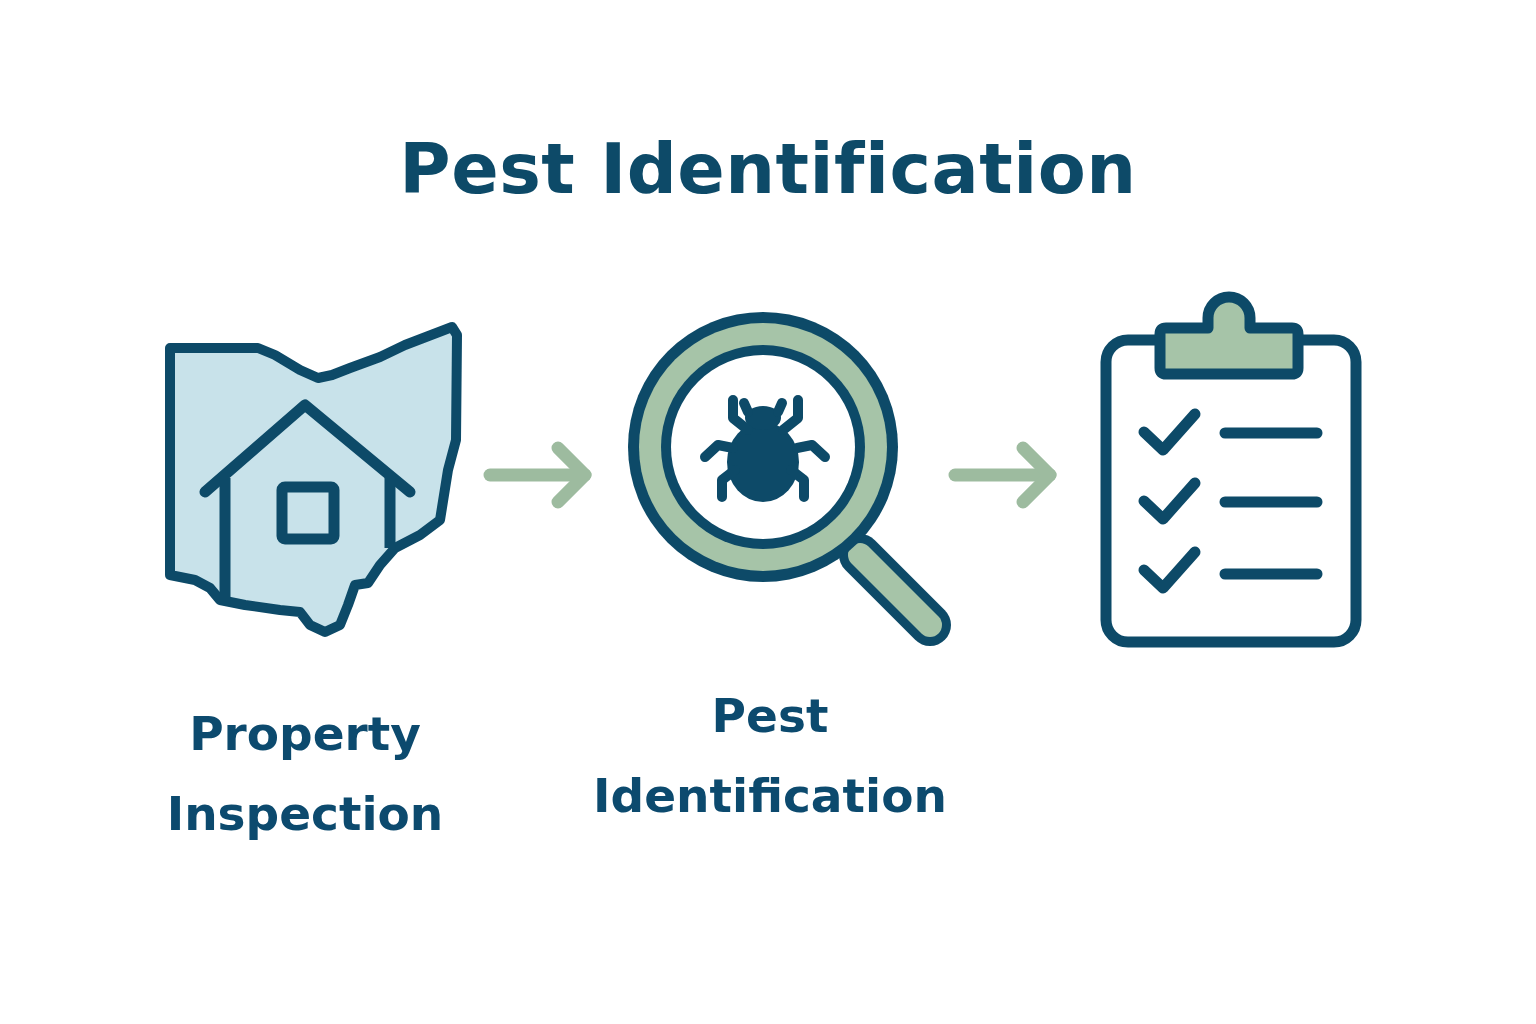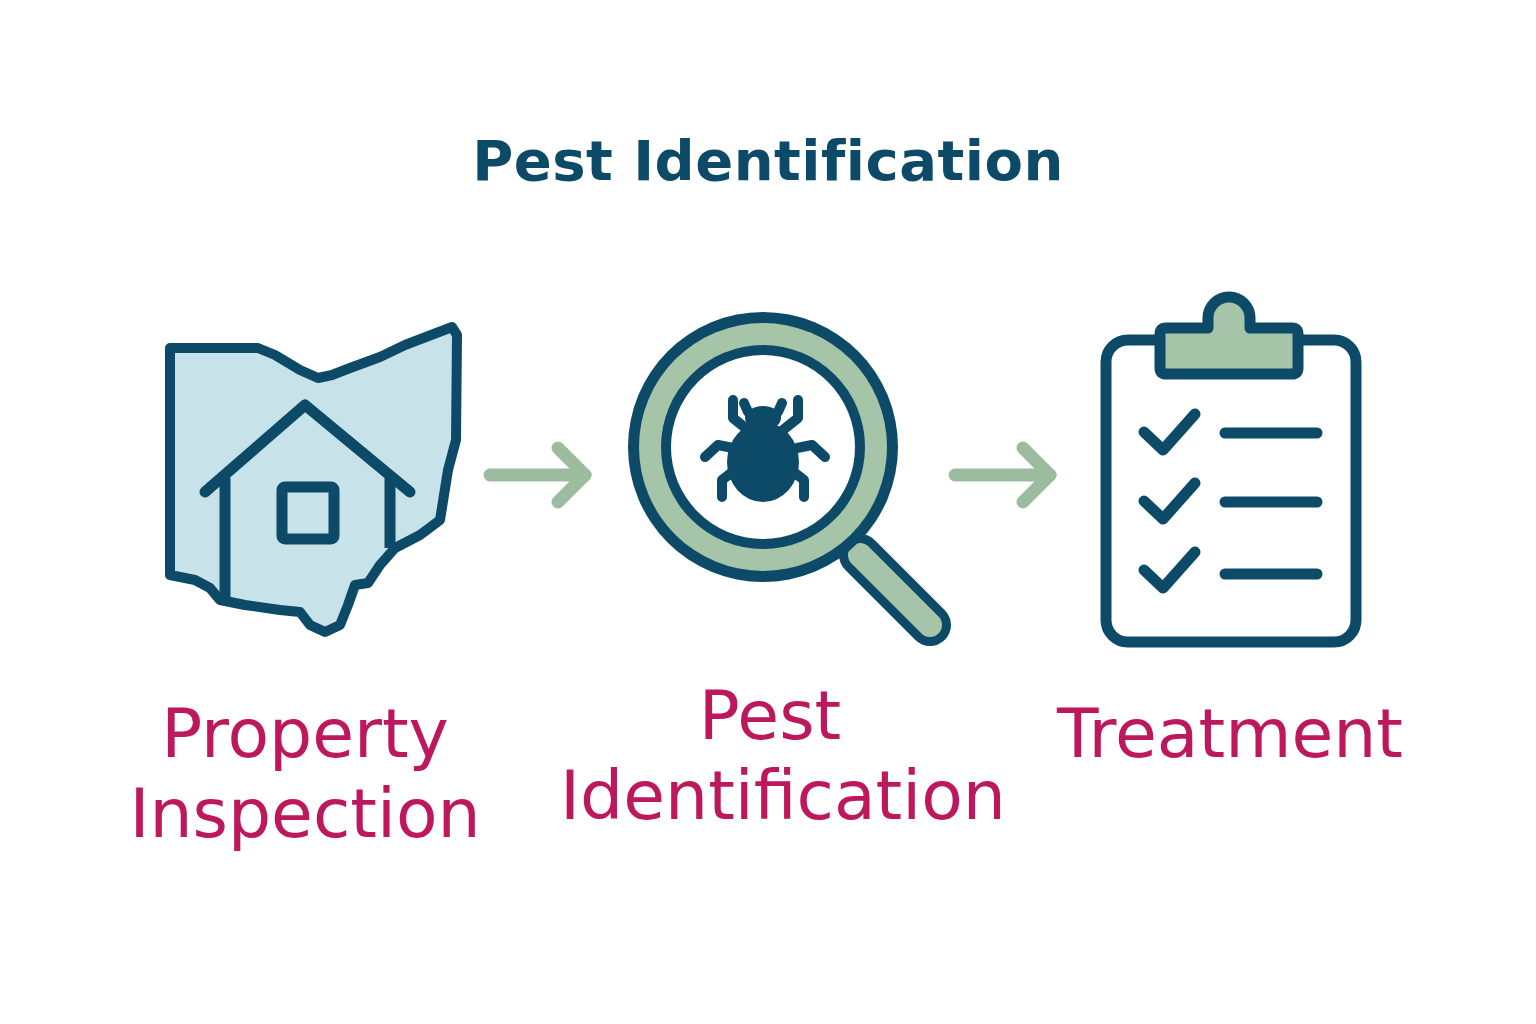--- a/index.html
+++ b/index.html
@@ -1,22 +1,22 @@
 <!DOCTYPE html>
 <html><head>
 <meta charset="utf-8">
 <style>
   html, body { margin: 0; padding: 0; background: #ffffff; }
   body { width: 1536px; height: 1024px; position: relative; overflow: hidden;
          font-family: "DejaVu Sans", "Liberation Sans", sans-serif; color: #0d4a68; }
   .title { position: absolute; left: 0; width: 1536px; top: 128px; text-align: center;
-           font-size: 56px; font-weight: bold; color: #0d4a68; letter-spacing: 0.5px; }
+           font-size: 70px; font-weight: bold; color: #0d4a68; letter-spacing: 0.5px; }
   .icon { position: absolute; }
-  .label { position: absolute; text-align: center; font-size: 68px; font-weight: normal;
-           line-height: 80px; color: #be185d; }
+  .label { position: absolute; text-align: center; font-size: 47px; font-weight: bold;
+           line-height: 80px; color: #0c4a6e; }
   .label span { display: block; white-space: nowrap; }
 </style>
 </head>
 <body>
 
 <div class="title">Pest Identification</div>
 
 <svg class="icon" style="left:150px; top:310px;" width="330" height="340" viewBox="150 310 330 340">
   <path d="M170 348 L258 348 L275 355 L300 370 L318 378 L332 375 L350 368 L380 357 L405 345 L452 327
            L457 335 L456 440 L448 470 L440 520 L420 535 L395 548 L380 565 L368 583 L355 585
@@ -78,14 +78,13 @@
   <span>Property</span>
   <span>Inspection</span>
 </div>
 
 <div class="label" style="left:560px; width:420px; top:676px;">
   <span>Pest</span>
   <span>Identification</span>
 </div>
 
 <div class="label" style="left:1030px; width:400px; top:694px;">
-  <span>Treatment</span>
 </div>
 
 </body></html>

